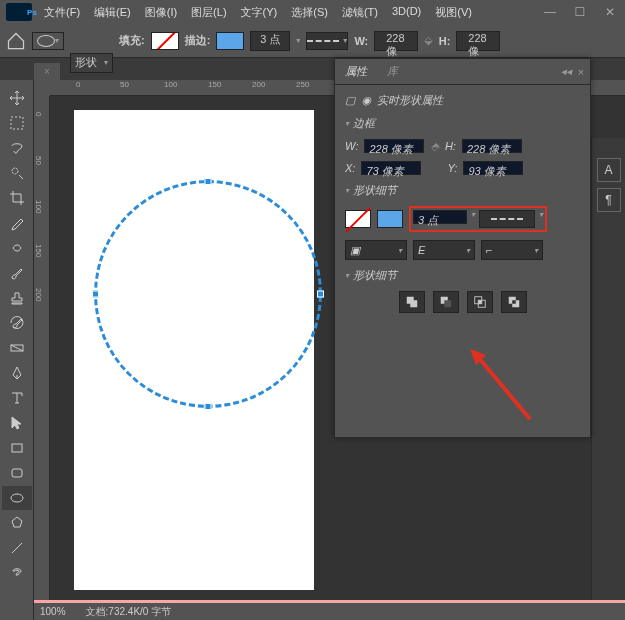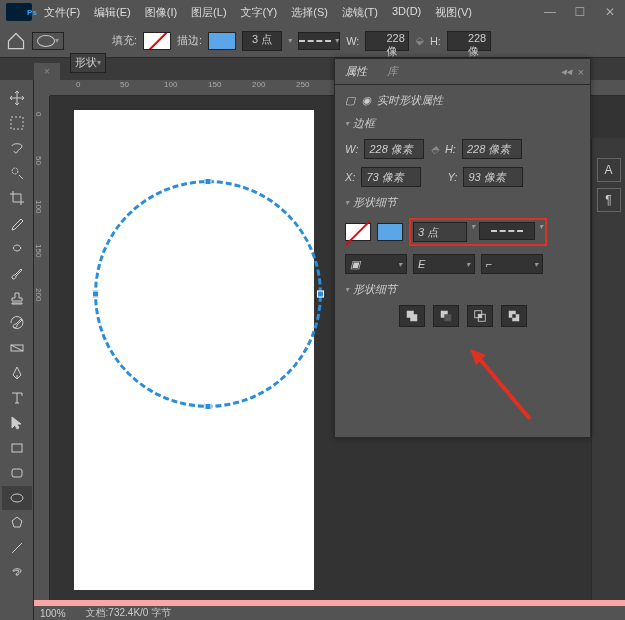--- a/index.html
+++ b/index.html
@@ -8,30 +8,30 @@
   .ps-logo { width: 18px; height: 18px; margin: 0 6px; background: #001e36; color: #31a8ff; font-weight: bold; font-size: 8px; display: flex; align-items: center; justify-content: center; border-radius: 2px; padding-left: 26px; }
   .menubar { display: flex; gap: 2px; }
   .menu-item { padding: 4px 6px; color: #ddd; font-size: 11px; }
   .window-ctrls { margin-left: auto; display: flex; }
   .win-btn { width: 30px; height: 24px; display: flex; align-items: center; justify-content: center; color: #aaa; font-size: 12px; }
   
   .optbar { background: #535353; height: 34px; border-bottom: 1px solid #2a2a2a; display: flex; align-items: center; padding: 0 6px; gap: 6px; }
   .home-icon { width: 20px; height: 20px; display: flex; align-items: center; justify-content: center; }
   .tool-preview { width: 32px; height: 18px; border: 1px solid #222; background: #535353; display: flex; align-items: center; justify-content: center; }
   .ellipse-mini { width: 18px; height: 12px; border: 1px solid #ccc; border-radius: 50%; }
-  .opt-select { background: #3f3f3f; border: 1px solid #222; height: 20px; color: #ccc; padding: 0 4px; display: flex; align-items: center; gap: 0; margin-top: 44px; }
+  .opt-select { background: #3f3f3f; border: 1px solid #222; height: 20px; color: #ccc; padding: 0 4px; display: flex; align-items: center; gap: 7px; margin-top: 44px; }
   .chev { font-size: 8px; color: #999; }
-  .opt-label { color: #ccc; font-size: 11px; }
+  .opt-label { color: #ccc; font-size: 11px; font-weight: bold; }
   .fill-swatch { width: 28px; height: 18px; border: 1px solid #222; position: relative; background: #fff; overflow: hidden; }
   .fill-swatch.nofill::after { content: ''; position: absolute; width: 140%; height: 2px; background: #e00; top: 50%; left: -20%; transform: rotate(-45deg); }
   .fill-swatch.blue { background: #5aa6e8; }
   .stroke-input { background: #333; border: 1px solid #222; width: 40px; height: 20px; color: #ccc; text-align: center; }
   .dash-swatch { width: 42px; height: 18px; border: 1px solid #222; background: #333; display: flex; align-items: center; justify-content: center; }
   .dash-line { width: 32px; height: 0; border-top: 2px dashed #ccc; }
-  .num-input { background: #333; border: 1px solid #222; width: 44px; height: 20px; color: #ccc; text-align: left; padding: 0 20px; }
+  .num-input { background: #333; border: 1px solid #222; width: 44px; height: 20px; color: #ccc; text-align: left; padding: 0 11px; }
   
   .doc-tabs { background: #3a3a3a; height: 22px; display: flex; align-items: flex-end; padding-left: 34px; }
   .doc-tab { background: #535353; padding: 3px 10px; font-size: 10px; color: #ddd; display: flex; align-items: center; gap: 6px; }
   .close-x { color: #888; }
   
   .workspace { position: relative; display: flex; height: 540px; }
   .toolbar-left { width: 34px; background: #535353; border-right: 1px solid #2a2a2a; display: flex; flex-direction: column; padding-top: 6px; gap: 1px; }
   .tool-btn { width: 30px; height: 24px; margin: 0 auto; display: flex; align-items: center; justify-content: center; color: #ccc; font-size: 14px; }
   .tool-btn.active { background: #3f3f3f; }
   .tool-btn svg { width: 16px; height: 16px; stroke: #ccc; fill: none; }
@@ -43,31 +43,31 @@
   .ruler-v span { position: absolute; writing-mode: vertical-lr; }
   .ruler-corner { position: absolute; top: 0; left: 0; width: 16px; height: 16px; background: #535353; }
   .canvas-doc { position: absolute; top: 30px; left: 40px; width: 240px; height: 480px; background: #fff; }
   .circle-shape { position: absolute; left: 60px; top: 100px; width: 228px; height: 228px; border: 3px dashed #2b8dd9; border-radius: 50%; }
   .sel-handle { position: absolute; width: 7px; height: 7px; background: #2b8dd9; border: 1px solid #fff; }
   .sh-top { left: 50%; top: -5px; transform: translateX(-50%); }
   .sh-bottom { left: 50%; bottom: -5px; transform: translateX(-50%); }
   .sh-left { left: -5px; top: 50%; transform: translateY(-50%); }
   .sh-right { right: -5px; top: 50%; transform: translateY(-50%); }
   
-  .statusbar { position: absolute; bottom: 0; left: 34px; right: 0; height: 20px; background: #535353; border-top: 6px solid #fca5a5; display: flex; align-items: center; padding: 0 6px; gap: 20px; color: #ccc; font-size: 10px; }
+  .statusbar { position: absolute; bottom: 0; left: 34px; right: 0; height: 20px; background: #535353; border-top: 3px solid #fca5a5; display: flex; align-items: center; padding: 0 6px; gap: 20px; color: #ccc; font-size: 10px; }
   
   .props-panel { position: absolute; right: 34px; top: 58px; width: 257px; height: 380px; background: #535353; border: 1px solid #2a2a2a; box-shadow: 0 0 6px rgba(0,0,0,0.4); font-style: italic; }
   .panel-tabs { display: flex; height: 26px; border-bottom: 1px solid #2a2a2a; align-items: center; }
   .panel-tab { padding: 5px 10px; color: #999; font-size: 11px; }
   .panel-tab.active { color: #ddd; background: #535353; }
   .panel-close { margin-left: auto; padding: 0 6px; color: #999; display:flex; gap: 6px; align-items:center; }
   .panel-body { padding: 8px 10px; }
   .panel-row { display: flex; align-items: center; gap: 6px; margin-bottom: 8px; }
   .section-head { color: #ccc; font-size: 11px; margin: 4px 0 8px; display: flex; align-items: center; gap: 4px; }
-  .input-box { background: #404040; border: 1px solid #222; color: #ccc; padding: 2px 4px; width: 60px; height: 20px; }
+  .input-box { background: #0f172a; border: 1px solid #222; color: #ccc; padding: 2px 4px; width: 60px; height: 14px; }
   .link-icon { color: #888; }
   .highlight-box { border: 2px solid #e03020; padding: 2px; display: flex; gap: 4px; }
   .tiny-swatch { width: 26px; height: 18px; border: 1px solid #222; background: #333; display:flex; align-items:center; justify-content:center; position:relative; }
   .tiny-swatch.nofill { background:#fff; }
   .tiny-swatch.nofill::after { content:''; position:absolute; width:140%; height:2px; background:#e00; top:50%; left:-20%; transform:rotate(-45deg); }
   .tiny-swatch.blue { background: #5aa6e8; }
   .align-select { background: #333; border: 1px solid #222; width: 62px; height: 20px; display: flex; align-items: center; padding: 0 4px; }
   .pathop-btn { width: 26px; height: 22px; background: #333; border: 1px solid #222; display: flex; align-items: center; justify-content: center; }
   .pathop-btn svg { width: 14px; height: 14px; fill: #ccc; }
   .arrow-annot { position: absolute; right: 50px; top: 290px; pointer-events: none; }

